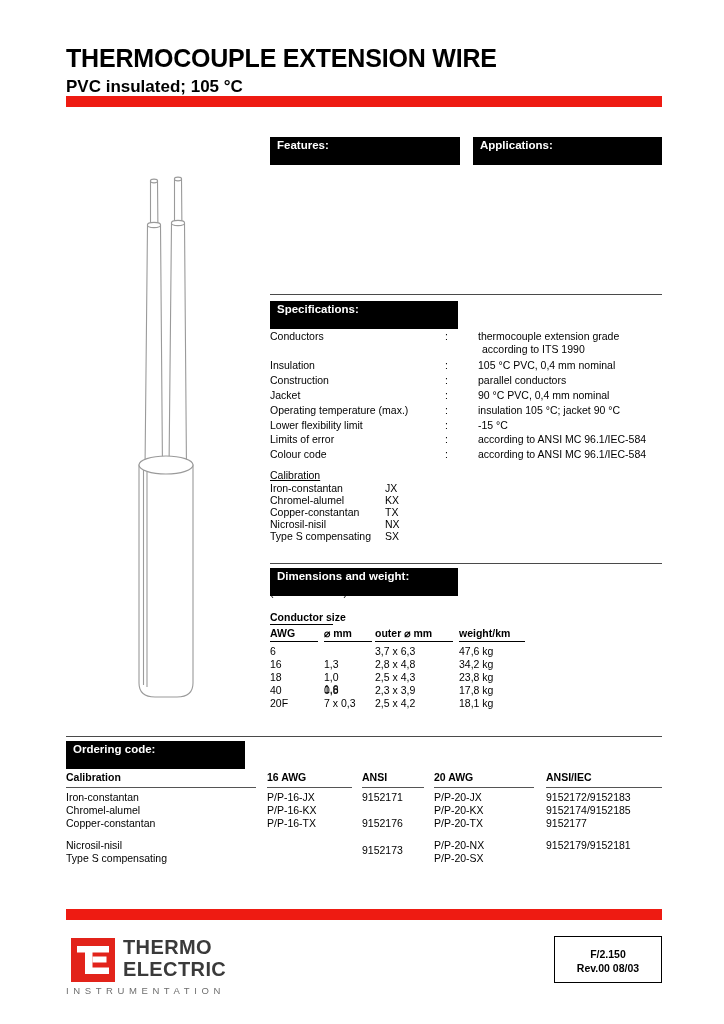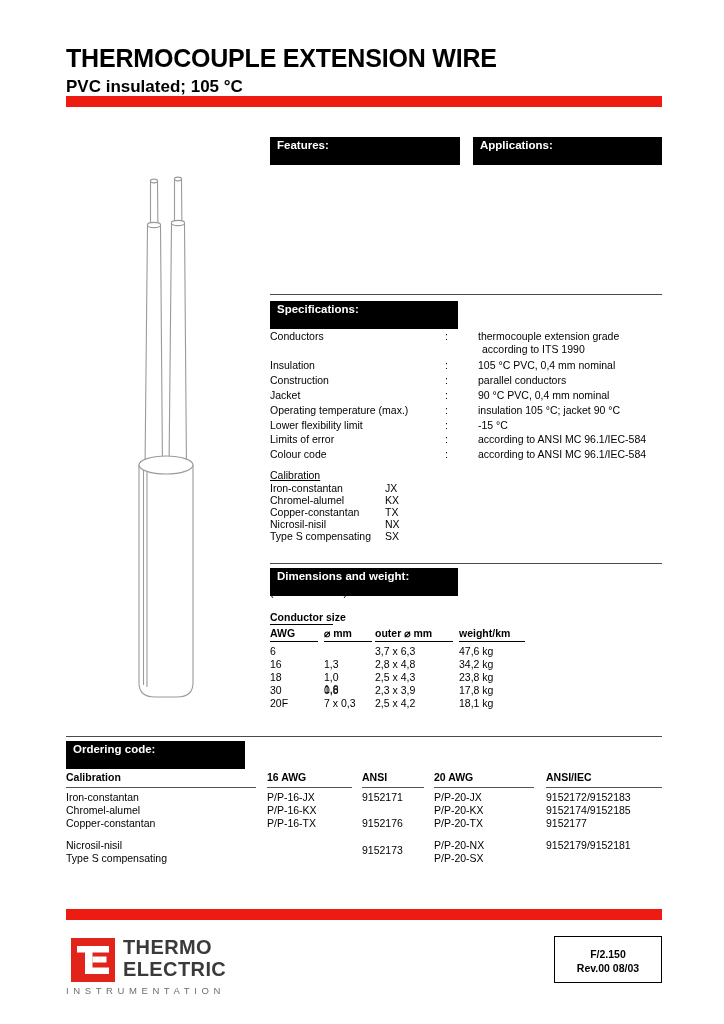--- a/index.html
+++ b/index.html
@@ -323,21 +323,21 @@
     <span class="dim-cell" style="left:375px; top:658px;">2,8 x 4,8</span>
     <span class="dim-cell" style="left:459px; top:658px;">34,2 kg</span>
   </div>
   <div>
     <span class="dim-cell" style="left:270px; top:671px;">18</span>
     <span class="dim-cell" style="left:324px; top:671px;">1,0</span>
     <span class="dim-cell" style="left:375px; top:671px;">2,5 x 4,3</span>
     <span class="dim-cell" style="left:459px; top:671px;">23,8 kg</span>
   </div>
   <div>
-    <span class="dim-cell" style="left:270px; top:684px;">30</span>
+    <span class="dim-cell" style="left:270px; top:684px;">40</span>
     <span class="dim-cell" style="left:324px; top:684px;">0,8</span>
     <span class="dim-cell" style="left:375px; top:684px;">2,3 x 3,9</span>
     <span class="dim-cell" style="left:459px; top:684px;">17,8 kg</span>
   </div>
   <div>
     <span class="dim-cell" style="left:270px; top:697px;">20F</span>
     <span class="dim-cell" style="left:324px; top:697px;">7 x 0,3</span>
     <span class="dim-cell" style="left:375px; top:697px;">2,5 x 4,2</span>
     <span class="dim-cell" style="left:459px; top:697px;">18,1 kg</span>
   </div>

